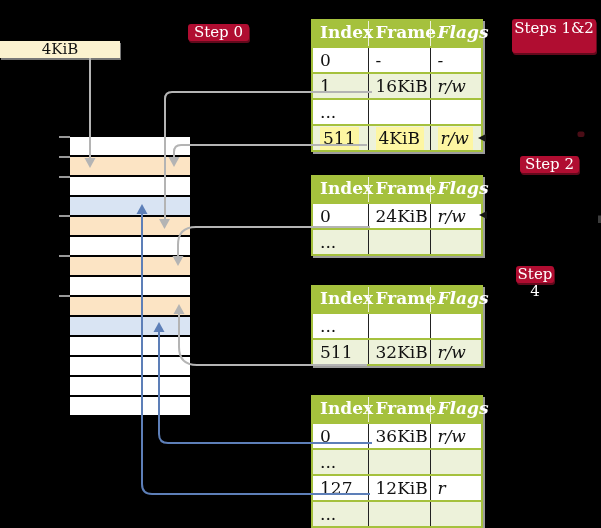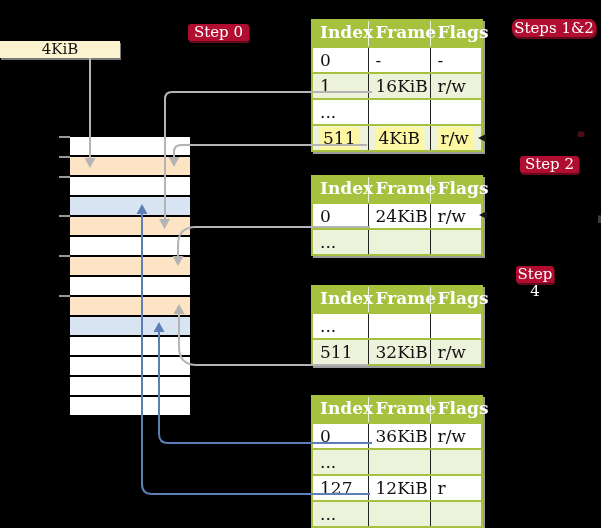--- a/index.html
+++ b/index.html
@@ -8,21 +8,21 @@
 
   
   .cr3-box{position:absolute;left:0;top:41px;width:120px;height:17px;background:#fbf2d0;
            color:#111;font-size:15px;line-height:17px;text-align:center;
            box-shadow:1px 2px 0 rgba(160,160,160,.75);}
 
   
   .badge{position:absolute;background:#b00d31;color:#fff;text-align:center;
          border-radius:3px;box-shadow:1px 2px 0 #63091c;font-size:15px;line-height:17px;}
   .b0{left:188px;top:24px;width:61px;height:17px;}
-  .b12{left:512px;top:19px;width:84px;height:18px;line-height:18px;border-radius:7px;}
+  .b12{left:512px;top:19px;width:84px;height:34px;line-height:18px;}
   .b3{left:520px;top:156px;width:59px;height:17px;}
   .b4{left:516px;top:266px;width:38px;height:17px;}
 
   
   .memcol{position:absolute;left:70px;top:137px;width:120px;height:278px;
           display:flex;flex-direction:column;}
   .mrow{flex:1;border-top:2px solid #000;}
   .mrow:first-child{border-top:none;}
   .mrow.white{background:#ffffff;}
   .mrow.orange{background:#fce4c4;}
@@ -35,21 +35,21 @@
                box-shadow:2px 2px 0 rgba(185,185,185,.85);color:#111;font-size:17px;}
   .ptable th{background:#a5c13d;color:#fff;font-weight:bold;text-align:left;
              height:27px;box-sizing:border-box;padding:0 0 3px 7px;
              border-right:1px solid #eef1dc;font-size:17px;}
   .ptable th:last-child{border-right:none;}
   .ptable td{height:26px;box-sizing:border-box;padding:0 0 0 7px;
              border-right:1px solid #222;border-top:2px solid #a5c13d;
              white-space:nowrap;overflow:hidden;}
   .ptable td:last-child{border-right:none;}
   .ptable tr.green td{background:#edf2da;}
-  .ptable .c0{width:56px;} .ptable .c1{width:62px;} .ptable .c2{width:52px;}
+  .ptable .c0{width:56px;} .ptable .c1{width:62px;} .ptable .c2{width:52px;font-style:italic;}
   .t0{top:19px;} .t1{top:175px;} .t2{top:285px;} .t3{top:395px;}
   .hl{background:#fdf6a2;padding:1px 4px 2px 3px;}
 
   
   svg.arrows{position:absolute;left:0;top:0;z-index:5;pointer-events:none;}
   .garr{stroke:#b4b4b4;stroke-width:2;fill:none;}
   .gfill{fill:#b4b4b4;stroke:none;}
   .barr{stroke:#5d7fb8;stroke-width:2;fill:none;}
   .bfill{fill:#5d7fb8;stroke:none;}
 </style>

